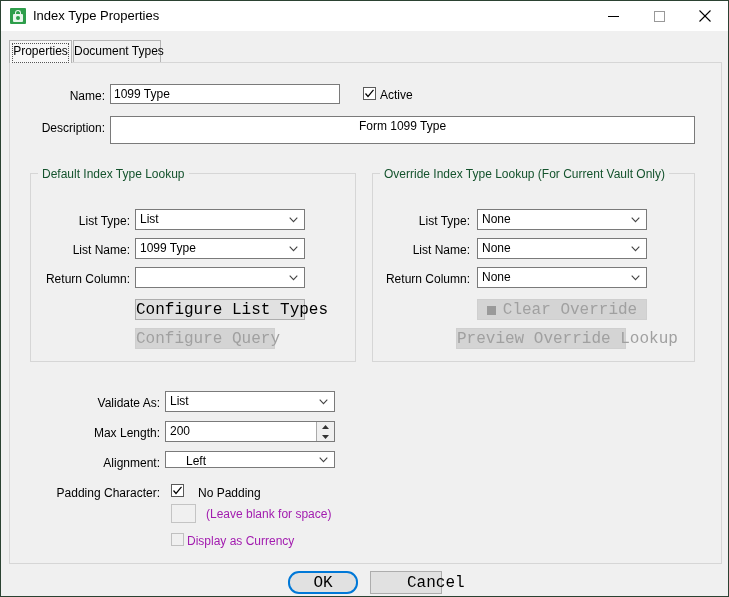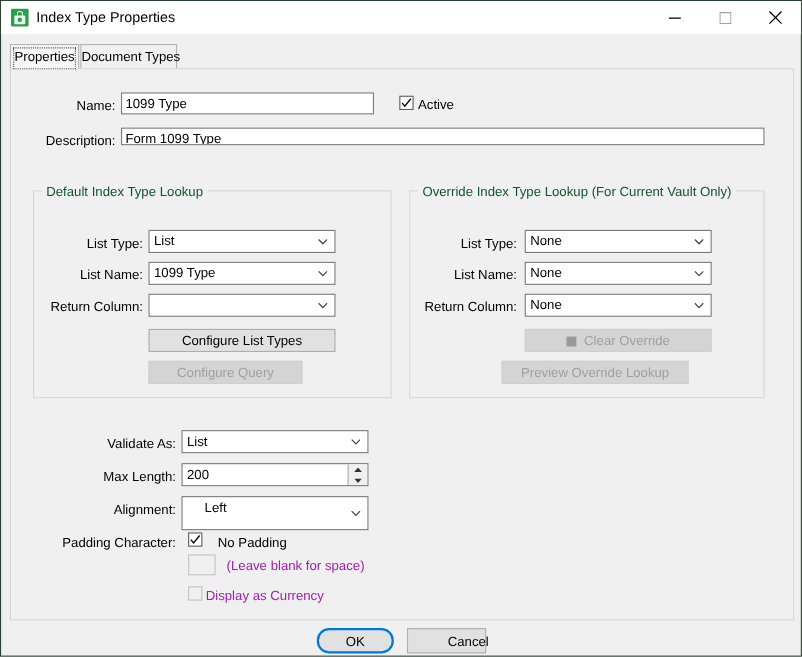--- a/index.html
+++ b/index.html
@@ -216,22 +216,22 @@
   }
   .spin-btns .sb.up { top: 0; }
   .spin-btns .sb.down { bottom: 0; }
   .spin-btns .sb svg { display:block; margin: 3px auto 0 auto; }
 
   .btn {
     position: absolute;
     box-sizing: border-box;
     background: #e1e1e1;
     border: 1px solid #adadad;
-    font-family: Liberation Sans, sans-serif;
-    font-size: 12px;
+    font-family: Liberation Mono, monospace;
+    font-size: 16px;
     color: #000;
     text-align: center;
     white-space: nowrap;
     cursor: default;
     padding: 0;
   }
   .btn.disabled {
     background: #d4d4d4;
     border-color: #cfcfcf;
     color: #a0a0a0;
@@ -327,21 +327,21 @@
     <div class="textbox" style="left:100px; top:21px; width:230px; height:20px;">1099 Type</div>
 
     <div class="chk" style="left:353px; top:24px;">
       <svg width="11" height="11" viewBox="0 0 11 11">
           <polyline points="1.5,5.5 4,8.5 9.5,1.8" fill="none" stroke="#000" stroke-width="1.2"></polyline>
         </svg>
     </div>
     <div class="lbl lbl-left" style="left:370px; top:25px;">Active</div>
 
     <div class="lbl" style="left:14px; top:58px; width:81px;">Description:</div>
-    <div class="textbox" style="left:100px; top:53px; width:585px; height:16px;">Form 1099 Type</div>
+    <div class="textbox" style="left:100px; top:53px; width:585px; height:28px;text-align:center;">Form 1099 Type</div>
 
     <div class="groupbox" style="left:20px; top:110px; width:326px; height:189px;"></div>
     <div class="group-title" style="left:28px; top:104px;">Default Index Type Lookup</div>
 
     <div class="lbl" style="left:40px; top:151px; width:80px;">List Type:</div>
     <div class="combo" style="left:125px; top:146px; width:170px; height:21px;">
       <span>List</span>
       <svg class="chev" viewBox="0 0 9 6">
           <polyline points="0.7,0.7 4.5,4.6 8.3,0.7" fill="none" stroke="#444" stroke-width="1.1"></polyline>
         </svg>
@@ -417,21 +417,21 @@
         </span>
         <span class="sb down">
           <svg width="7" height="4" viewBox="0 0 7 4">
               <polygon points="0,0 7,0 3.5,4" fill="#333"></polygon>
             </svg>
         </span>
       </span>
     </div>
 
     <div class="lbl" style="left:65px; top:393px; width:85px;">Alignment:</div>
-    <div class="combo" style="left:155px; top:388px; width:170px; height:31px;padding-left:20px;">
+    <div class="combo" style="left:155px; top:388px; width:170px; height:17px;padding-left:20px;">
       <span>Left</span>
       <svg class="chev" viewBox="0 0 9 6">
           <polyline points="0.7,0.7 4.5,4.6 8.3,0.7" fill="none" stroke="#444" stroke-width="1.1"></polyline>
         </svg>
     </div>
 
     <div class="lbl" style="left:30px; top:423px; width:120px;">Padding Character:</div>
 
     <div class="chk" style="left:161px; top:421px;">
       <svg width="11" height="11" viewBox="0 0 11 11">

